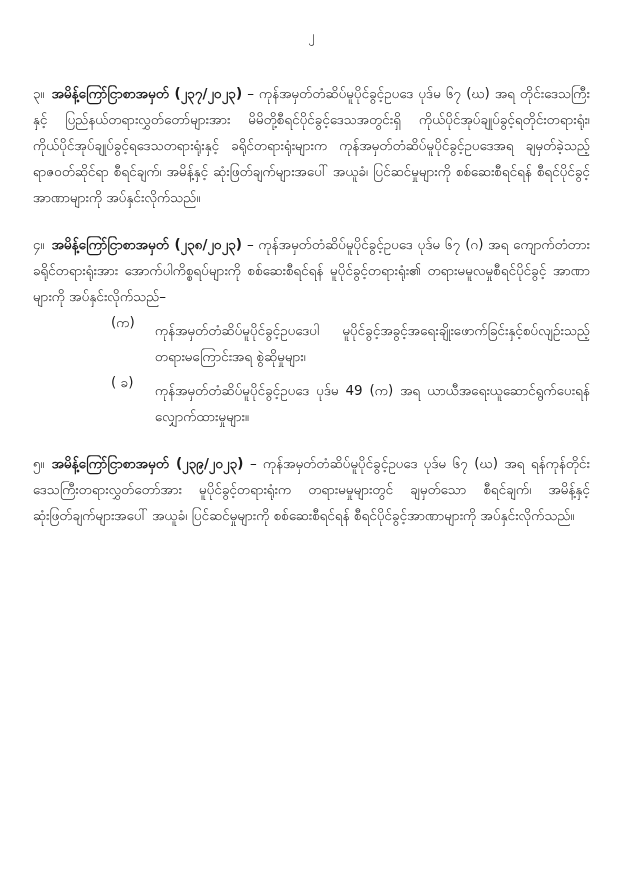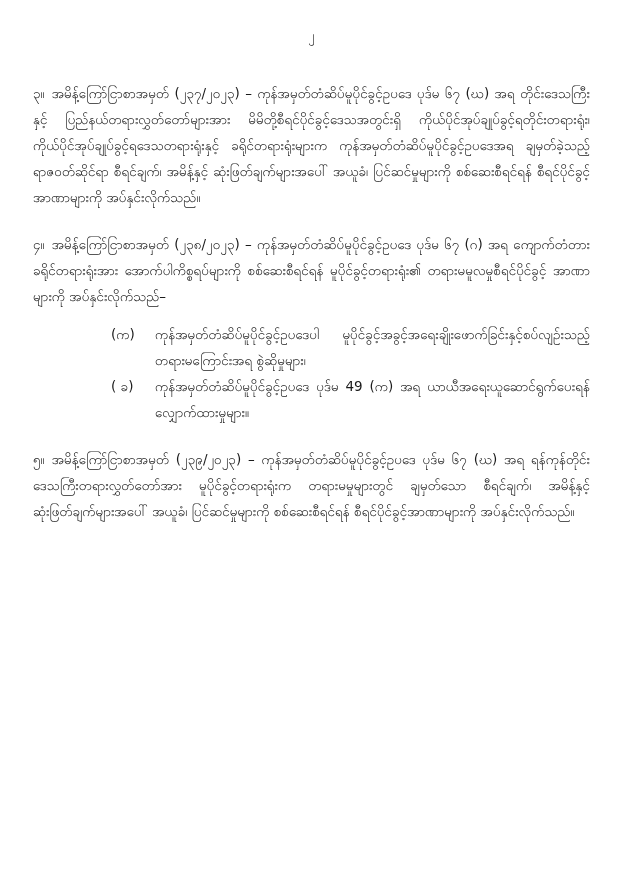--- a/index.html
+++ b/index.html
@@ -30,45 +30,46 @@
   }
   .para {
     margin: 0 0 21px 0;
     font-size: 13.5px;
     line-height: 26px;
     text-align: justify;
     text-justify: inter-word;
     word-break: normal;
   }
   .para-4 {
-    margin-bottom: 12px;
+    margin-bottom: 0;
   }
   .num {
     margin-right: 7px;
   }
   .heading {
-    font-weight: normal;
+    font-weight: bold;
   }
   .sub-list {
     margin: 0 0 21px 0;
   }
   .sub-item {
     display: flex;
     margin-left: 78px;
     font-size: 13.5px;
     line-height: 26px;
   }
   .sub-label {
     width: 44px;
     flex-shrink: 0;
   }
   .sub-text {
     flex: 1;
     text-align: justify;
     text-justify: inter-word;
+    margin-top: 8px;
   }
 </style>
 </head>
 <body>
 
 <div class="page">
 
   <div class="page-number">၂</div>
 
   <div>

